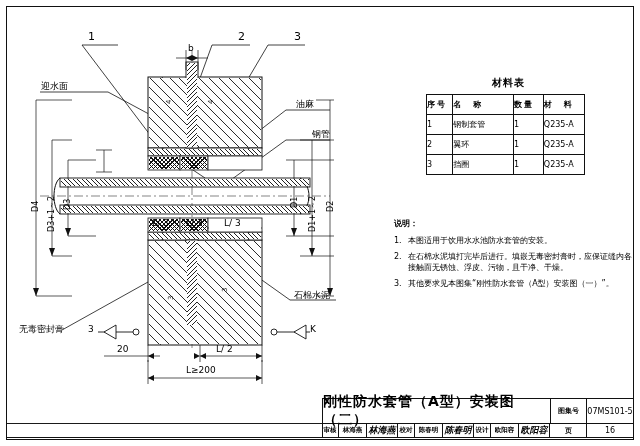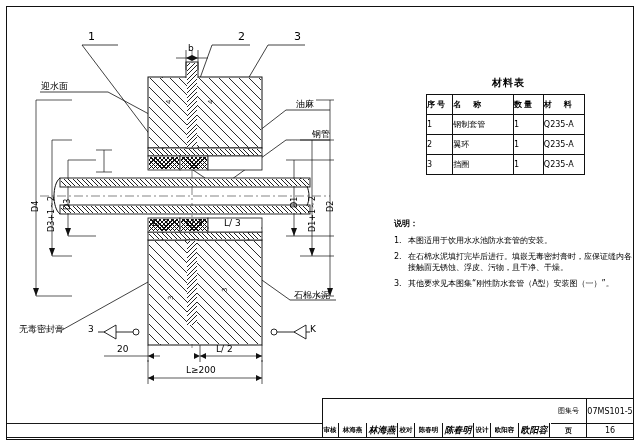--- a/index.html
+++ b/index.html
@@ -47,21 +47,21 @@
 
   
   #tblock{position:absolute;left:322px;top:398px;width:312px;height:40px;
           border:1px solid #111;box-sizing:border-box;}
   #tb-title{position:absolute;left:0;top:0;width:228px;height:25px;
             border-right:1px solid #111;border-bottom:1px solid #111;
             box-sizing:border-box;display:flex;align-items:center;justify-content:center;}
   #tb-title span{font-size:14px;font-weight:bold;letter-spacing:1px;}
   #tb-atlas-lbl{position:absolute;left:228px;top:0;width:36px;height:25px;
             border-right:1px solid #111;border-bottom:1px solid #111;box-sizing:border-box;
-            display:flex;align-items:center;justify-content:center;font-size:7px;font-weight:normal;}
+            display:flex;align-items:center;justify-content:center;font-size:7px;font-weight:bold;}
   #tb-atlas-val{position:absolute;left:264px;top:0;width:46px;height:25px;
             border-bottom:1px solid #111;box-sizing:border-box;
             display:flex;align-items:center;justify-content:center;font-size:8px;}
   #tb-page-lbl{position:absolute;left:228px;top:25px;width:36px;height:13px;
             border-right:1px solid #111;box-sizing:border-box;
             display:flex;align-items:center;justify-content:center;font-size:7px;font-weight:bold;}
   #tb-page-val{position:absolute;left:264px;top:25px;width:46px;height:13px;
             box-sizing:border-box;display:flex;align-items:center;justify-content:center;font-size:8px;}
 
   #sigrow{position:absolute;left:322px;top:423px;width:184px;height:15px;
@@ -385,20 +385,23 @@
       <div class="nt-idx">2.</div>
       <div class="nt-txt cn">在石棉水泥填打完毕后进行。填嵌无毒密封膏时，应保证缝内各接触面无锈蚀、浮皮、污物，且干净、干燥。</div>
     </div>
     <div class="nt-row">
       <div class="nt-idx">3.</div>
       <div class="nt-txt cn">其他要求见本图集“刚性防水套管（A型）安装图（一）”。</div>
     </div>
   </div>
 
   <div id="tblock">
+    <div id="tb-title">
+      <span class="cn">刚性防水套管（A型）安装图（二）</span>
+    </div>
     <div id="tb-atlas-lbl" class="cn">图集号</div>
     <div id="tb-atlas-val">07MS101-5</div>
     <div id="tb-page-lbl" class="cn">页</div>
     <div id="tb-page-val">16</div>
   </div>
 
   <div id="sigrow">
     <div class="sg lbl cn">审核</div>
     <div class="sg nm cn">林海燕</div>
     <div class="sg sn cn">林海燕</div>

